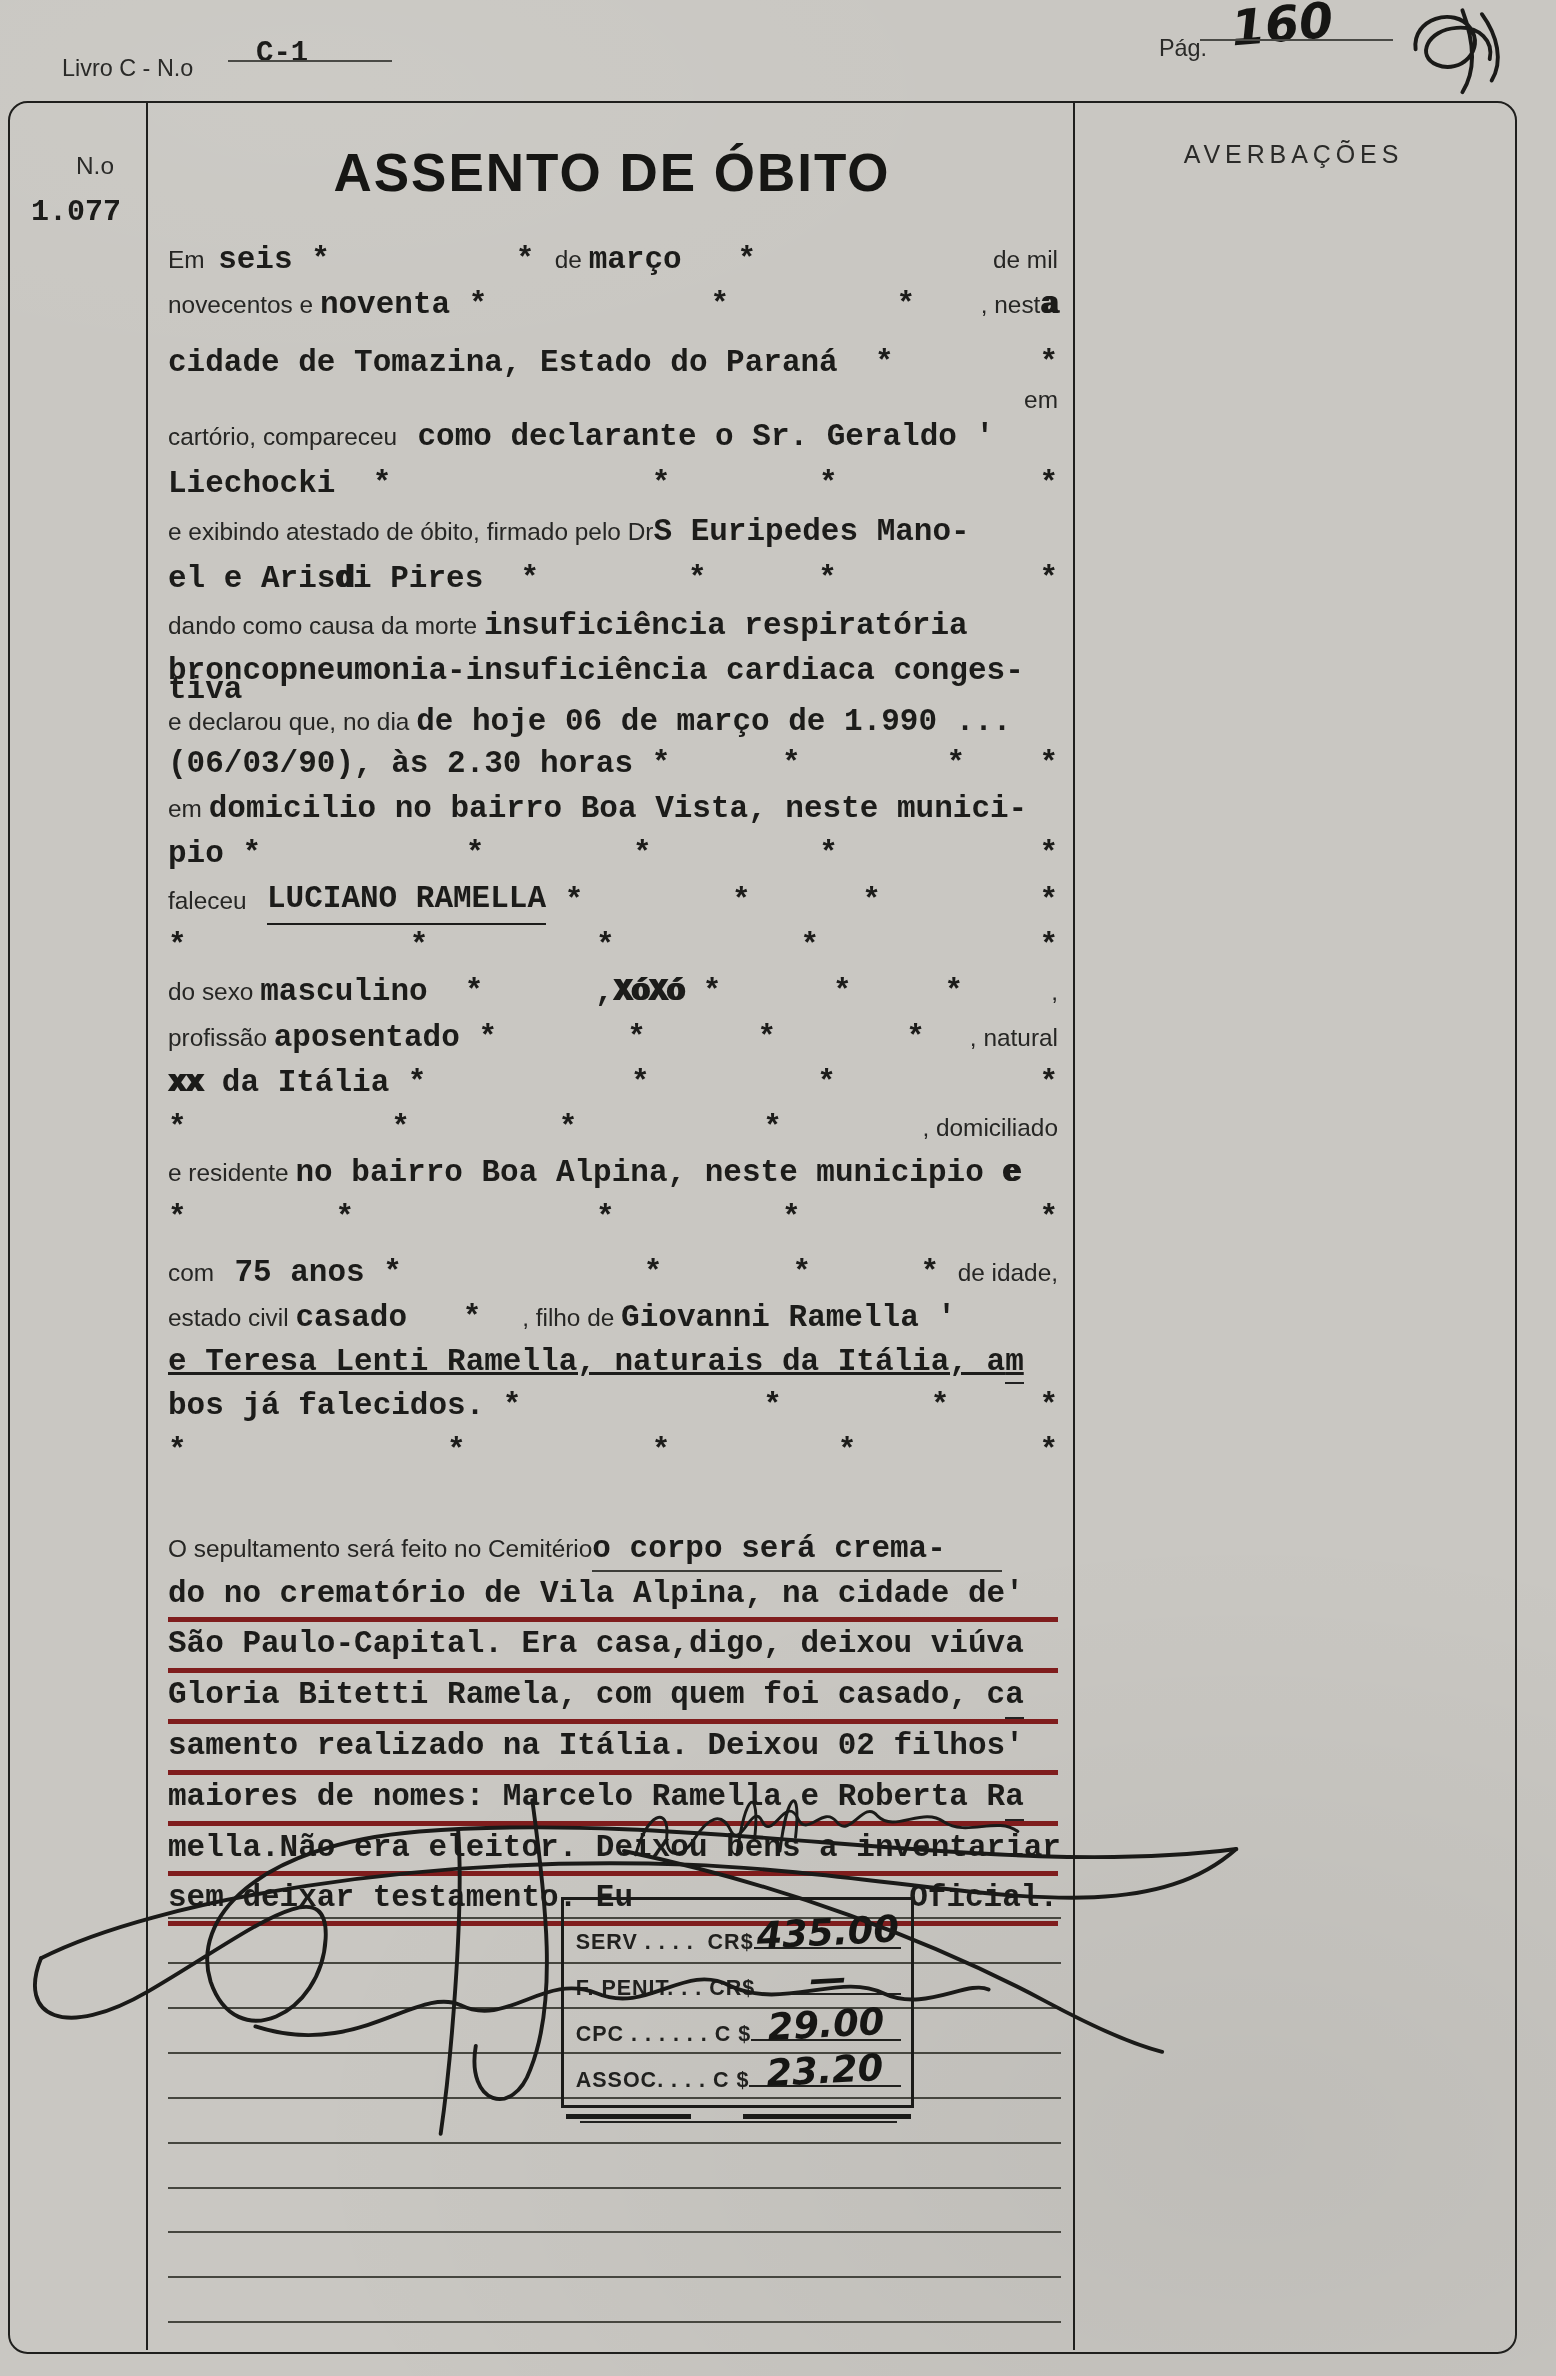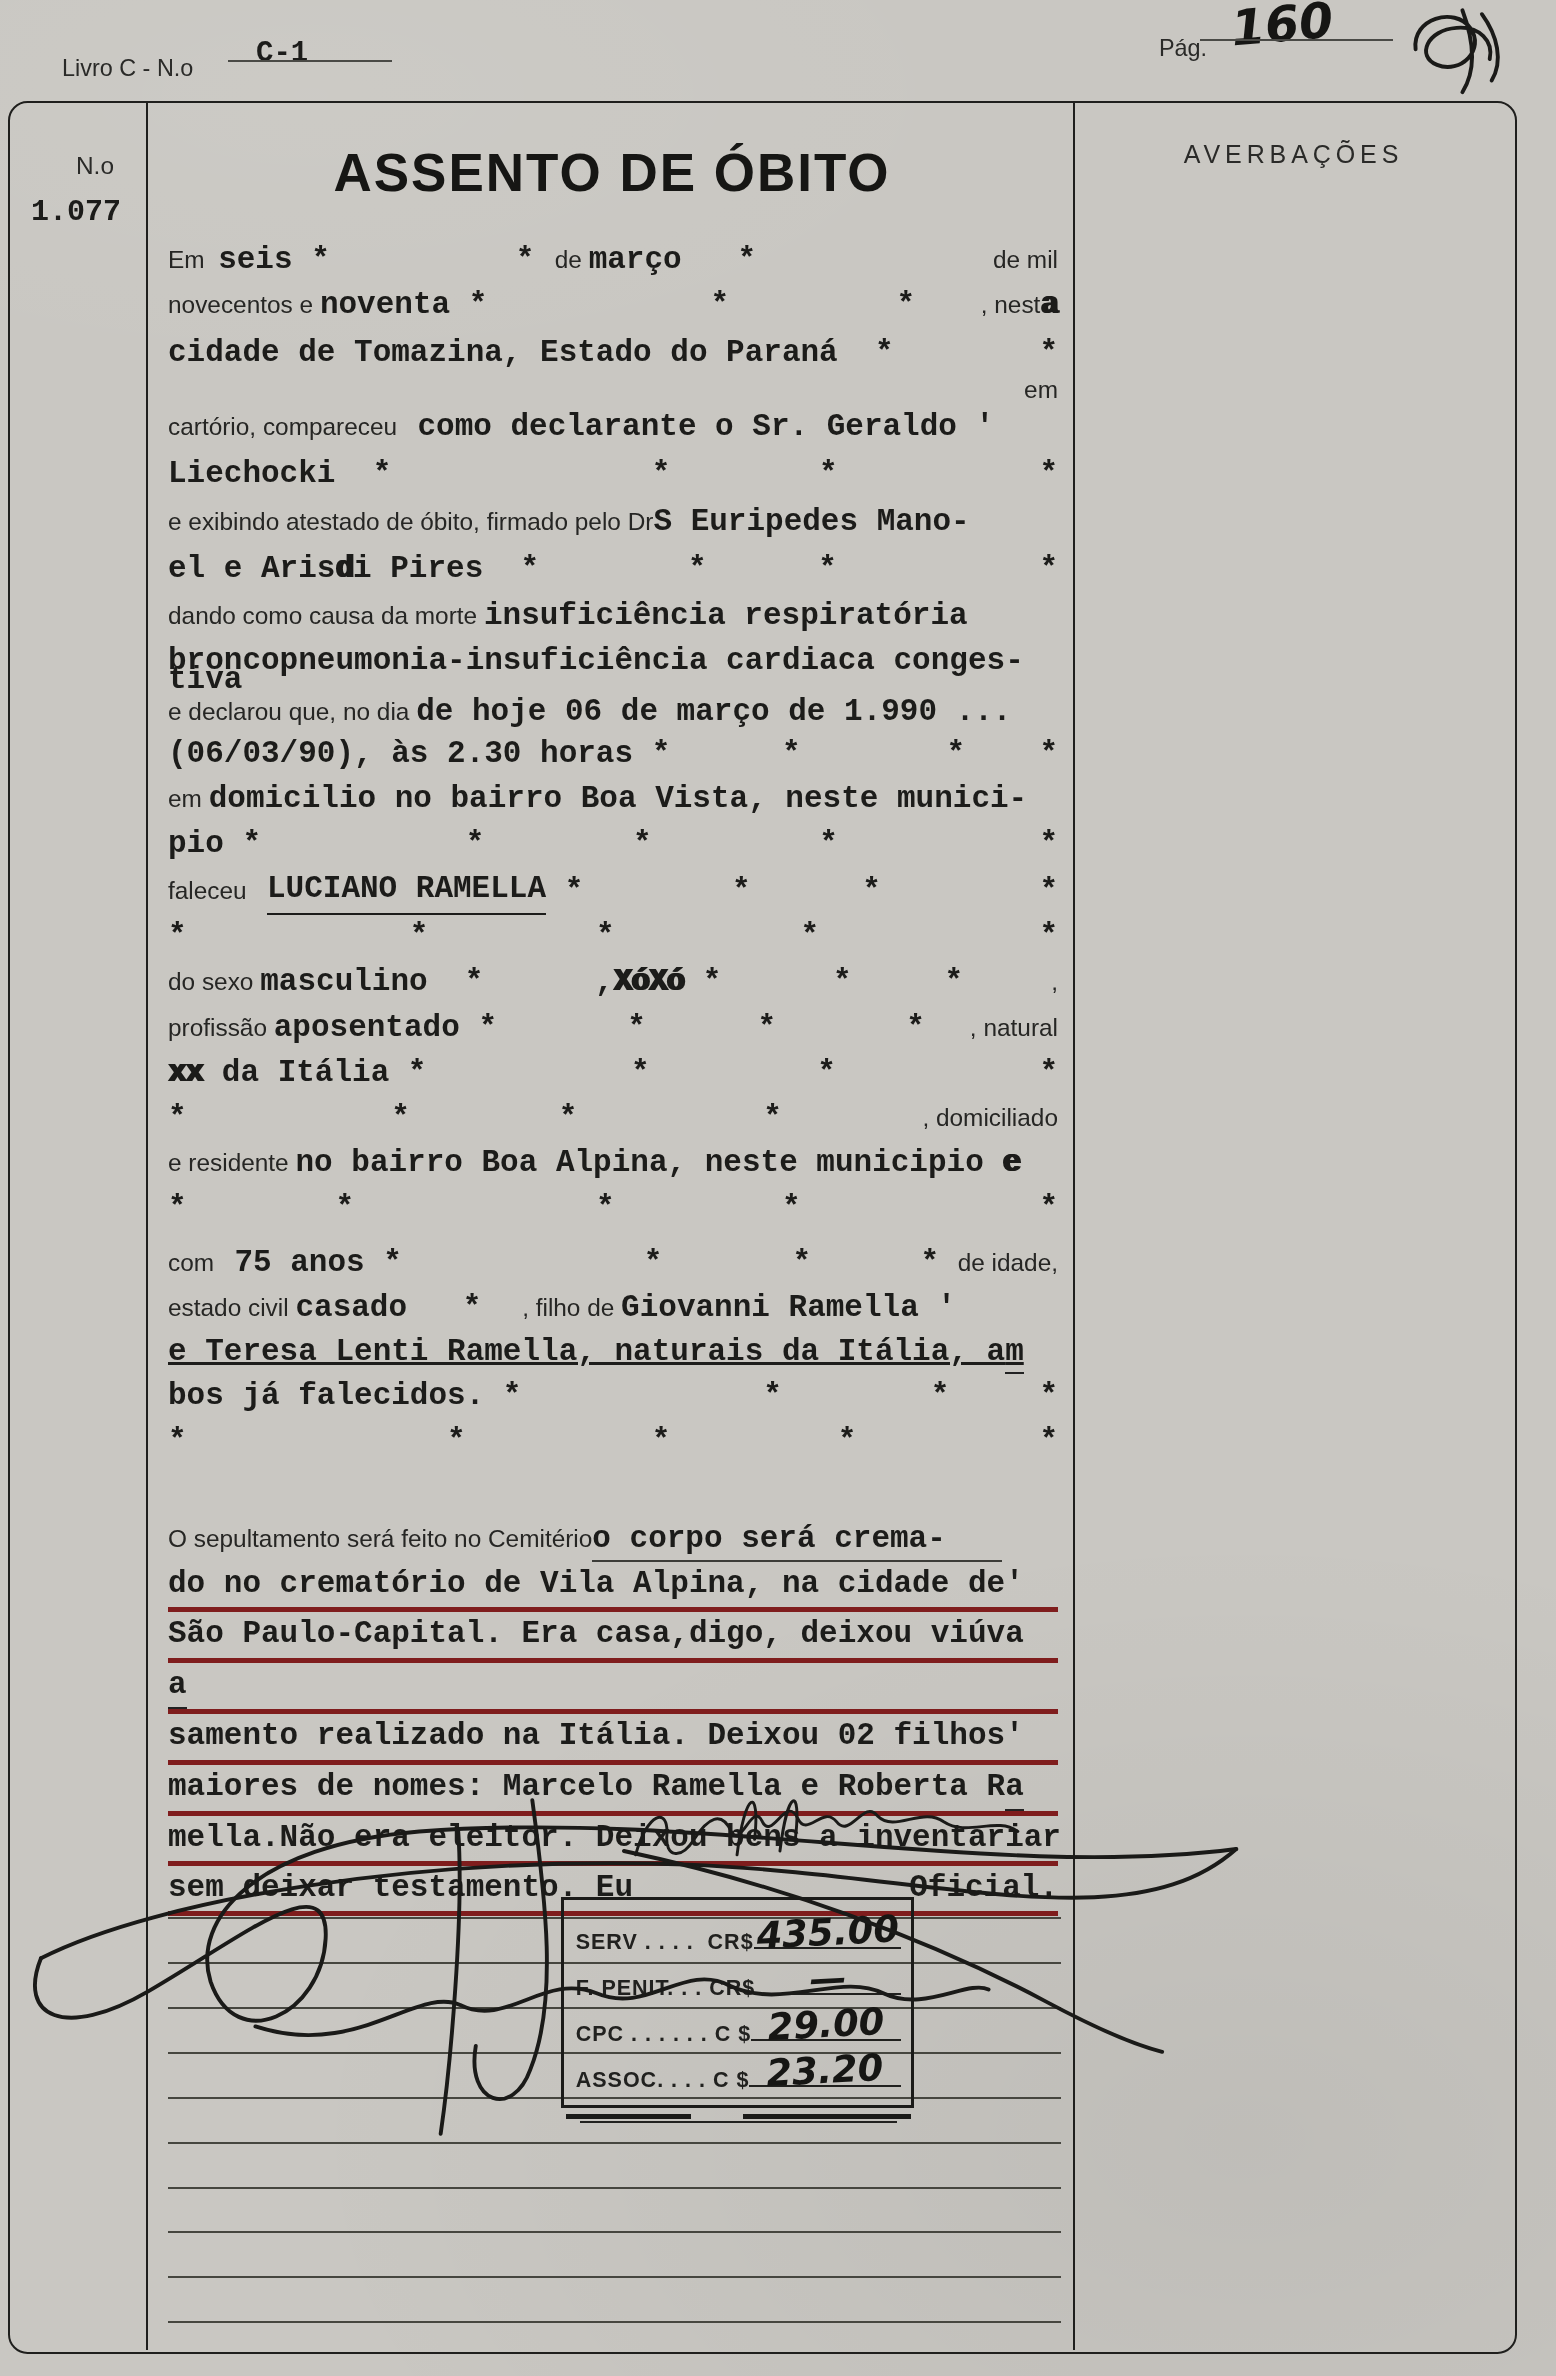--- a/index.html
+++ b/index.html
@@ -90,21 +90,21 @@
 
   <span class="no-label">N.o</span>
   <span class="typed no-value">1.077</span>
 
   <div class="main-title">ASSENTO DE ÓBITO</div>
   <div class="averb-title">AVERBAÇÕES</div>
 
   <div class="record" id="record-lines">
       <div class="line"><span class="seg-p">Em  </span><span class="seg-t">seis *</span><span class="seg-t">          *</span><span class="seg-p">   de </span><span class="seg-t">março   *</span><span class="fill"></span><span class="seg-p">de mil</span></div>
       <div class="line"><span class="seg-p">novecentos e </span><span class="seg-t">noventa *</span><span class="seg-t">            *</span><span class="seg-t">         *</span><span class="fill"></span><span class="seg-p">, nest</span><span class="seg-t seg-b">a</span></div>
-      <div class="line" style="margin-top: 3px; text-align: center;"><span class="seg-t">cidade de Tomazina, Estado do Paraná  *</span><span class="fill"></span><span class="seg-t">*</span></div>
+      <div class="line" style="margin-top: 13px; text-align: center;"><span class="seg-t">cidade de Tomazina, Estado do Paraná  *</span><span class="fill"></span><span class="seg-t">*</span></div>
       <div class="line" style="height: 29px; line-height: 27px;"><span class="fill"></span><span class="seg-p">em</span></div>
       <div class="line"><span class="seg-p">cartório, compareceu   </span><span class="seg-t">como declarante o Sr. Geraldo '</span><span class="fill"></span></div>
       <div class="line" style="height: 49px; line-height: 47px;"><span class="seg-t">Liechocki  *</span><span class="seg-t">              *</span><span class="seg-t">        *</span><span class="fill"></span><span class="seg-t">*</span></div>
       <div class="line" style="height: 47px; line-height: 45px;"><span class="seg-p">e exibindo atestado de óbito, firmado pelo Dr</span><span class="seg-t">S Euripedes Mano-</span><span class="fill"></span></div>
       <div class="line" style="height: 47px; line-height: 45px;"><span class="seg-t">el e Aris</span><span class="seg-t seg-b">d</span><span class="seg-t">i Pires  *</span><span class="seg-t">        *</span><span class="seg-t">      *</span><span class="fill"></span><span class="seg-t">*</span></div>
       <div class="line" style="height: 47px; line-height: 45px;"><span class="seg-p">dando como causa da morte </span><span class="seg-t">insuficiência respiratória</span><span class="fill"></span></div>
       <div class="line" style="height: 43px; line-height: 41px;"><span class="seg-t">broncopneumonia-insuficiência cardiaca conges-</span><span class="fill"></span></div>
       <div class="line" style="height: 23.4px; line-height: 21.5px; margin-top: -13.7px;"><span class="seg-t">tiva</span><span class="fill"></span></div>
       <div class="line" style="height: 39px; line-height: 37px;"><span class="seg-p">e declarou que, no dia </span><span class="seg-t">de hoje 06 de março de 1.990 ...</span><span class="fill"></span></div>
       <div class="line"><span class="seg-t">(06/03/90), às 2.30 horas *      *</span><span class="fill"></span><span class="seg-t">*    *</span></div>
@@ -119,21 +119,21 @@
       <div class="line"><span class="seg-p">e residente </span><span class="seg-t">no bairro Boa Alpina, neste municipio </span><span class="seg-t seg-b">e</span><span class="fill"></span></div>
       <div class="line"><span class="seg-t">*</span><span class="seg-t">        *</span><span class="seg-t">             *</span><span class="seg-t">         *</span><span class="fill"></span><span class="seg-t">*</span></div>
       <div class="line" style="margin-top: 9.8px;"><span class="seg-p">com   </span><span class="seg-t">75 anos *</span><span class="seg-t">             *</span><span class="seg-t">       *</span><span class="fill"></span><span class="seg-t">* </span><span class="seg-p">de idade,</span></div>
       <div class="line"><span class="seg-p">estado civil </span><span class="seg-t">casado   *</span><span class="seg-p">      , filho de </span><span class="seg-t">Giovanni Ramella '</span><span class="fill"></span></div>
       <div class="line" style="height: 43px; line-height: 41px; text-decoration: underline;"><span class="seg-t">e Teresa Lenti Ramella, naturais da Itália, a</span><span class="seg-t seg-u">m</span><span class="fill"></span></div>
       <div class="line"><span class="seg-t">bos já falecidos. *</span><span class="seg-t">             *</span><span class="seg-t">        *</span><span class="fill"></span><span class="seg-t">*</span></div>
       <div class="line"><span class="seg-t">*</span><span class="seg-t">              *</span><span class="seg-t">          *</span><span class="seg-t">         *</span><span class="fill"></span><span class="seg-t">*</span></div>
       <div class="line" style="margin-top: 53px;"><span class="seg-p">O sepultamento será feito no Cemitério</span><span class="seg-t seg-r fill">o corpo será crema-</span><span class="fill"></span></div>
       <div class="line ruled"><span class="seg-t">do no crematório de Vila Alpina, na cidade de'</span><span class="fill"></span></div>
       <div class="line ruled" style="height: 46px; line-height: 44px;"><span class="seg-t">São Paulo-Capital. Era casa,digo, deixou viúva</span><span class="fill"></span></div>
-      <div class="line ruled" style="height: 46px; line-height: 44px;"><span class="seg-t seg-u">a</span><span class="fill"></span></div>
+      <div class="line ruled" style="height: 46px; line-height: 44px;"><span class="seg-t">Gloria Bitetti Ramela, com quem foi casado, c</span><span class="seg-t seg-u">a</span><span class="fill"></span></div>
       <div class="line ruled" style="height: 46px; line-height: 44px;"><span class="seg-t">samento realizado na Itália. Deixou 02 filhos'</span><span class="fill"></span></div>
       <div class="line ruled" style="height: 46px; line-height: 44px;"><span class="seg-t">maiores de nomes: Marcelo Ramella e Roberta R</span><span class="seg-t seg-u">a</span><span class="fill"></span></div>
       <div class="line ruled"><span class="seg-t">mella.Não era eleitor. Deixou bens a inventariar</span><span class="fill"></span></div>
       <div class="line ruled"><span class="seg-t">sem deixar testamento. Eu</span><span class="fill"></span><span class="seg-t">Oficial.</span></div>
     </div>
 
   <div id="blank-rules">
       <div class="blank-rule" style="top: 1917px;"></div>
       <div class="blank-rule" style="top: 1962px;"></div>
       <div class="blank-rule" style="top: 2007px;"></div>

